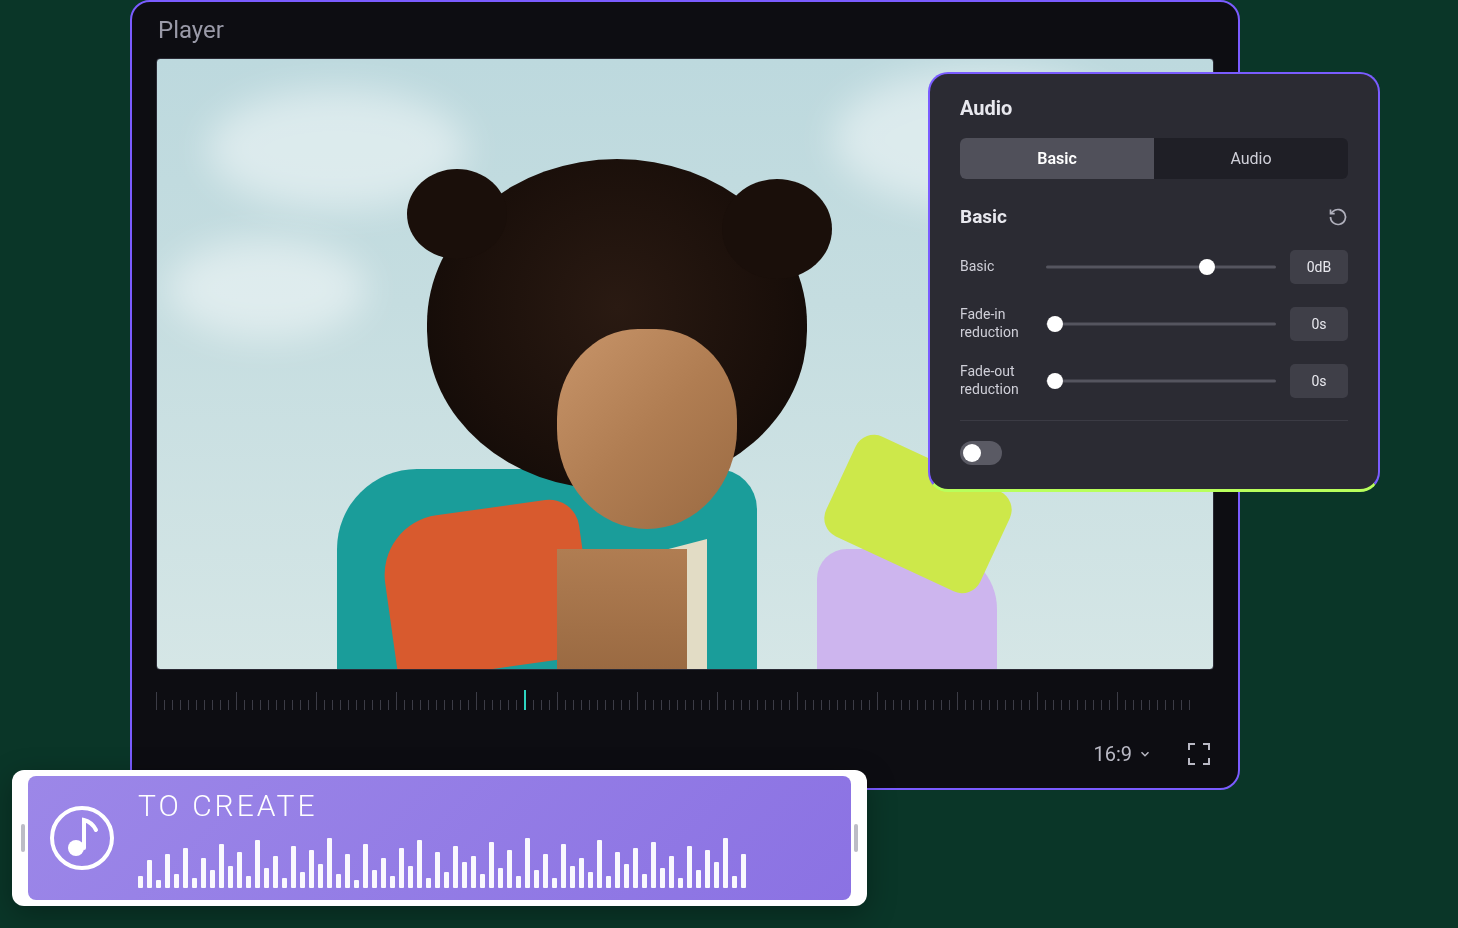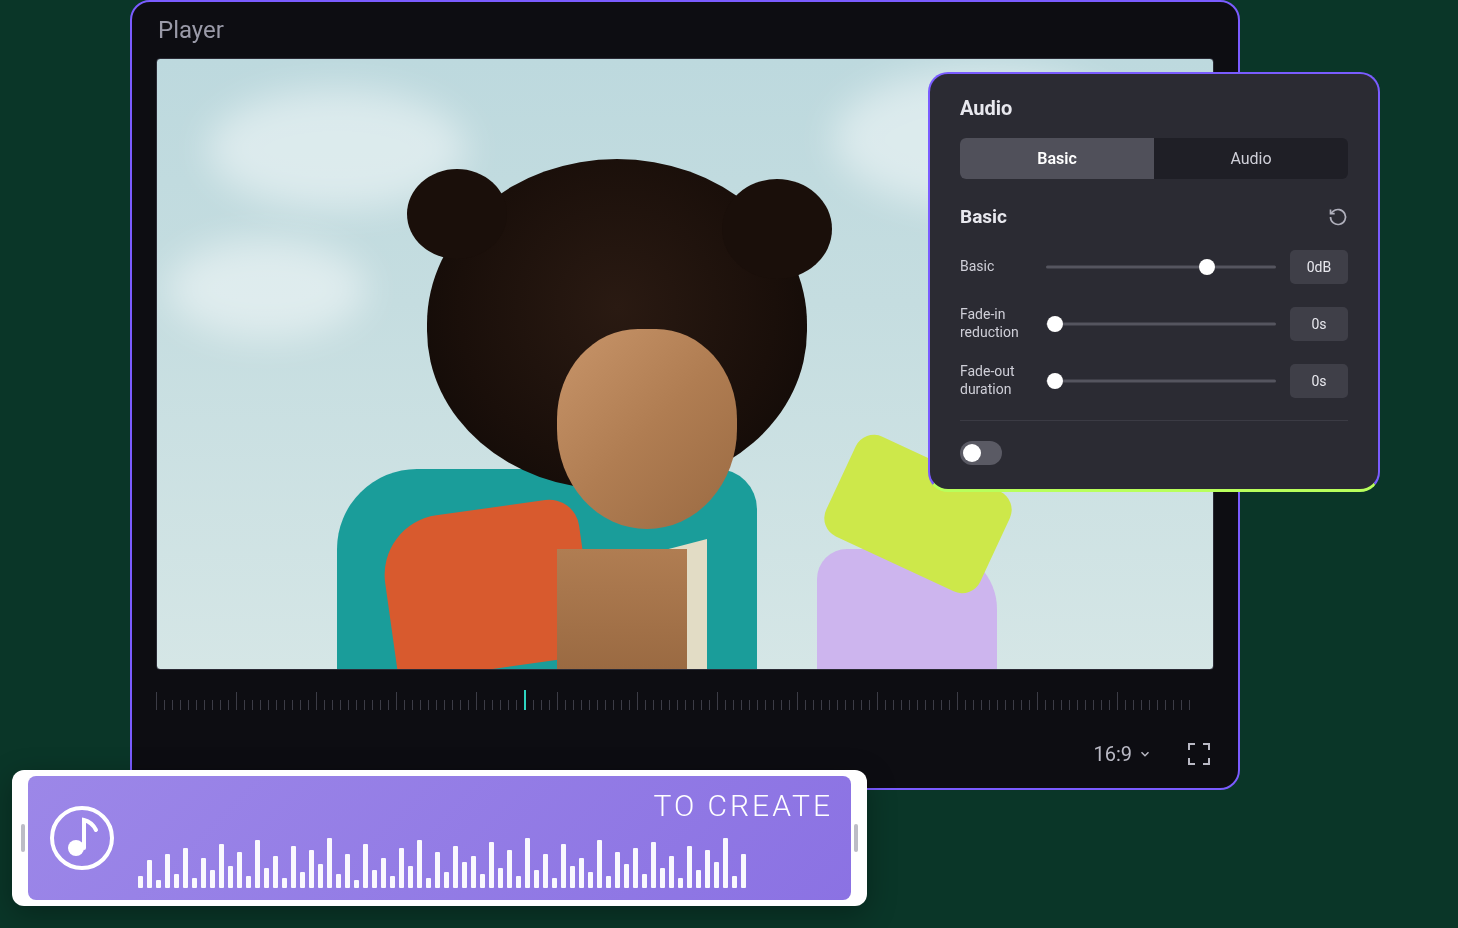--- a/index.html
+++ b/index.html
@@ -152,21 +152,21 @@
 .audio-clip {
   position:absolute; left:12px; bottom:22px; width:855px; height:136px;
   background:#fff; border-radius:12px; padding:6px; display:flex; align-items:stretch;
   box-shadow: 0 8px 30px rgba(0,0,0,0.3);
 }
 .clip-handle { width:10px; display:flex; align-items:center; justify-content:center; }
 .clip-handle div { width:4px; height:28px; background:#bcbcc6; border-radius:2px; }
 .clip-body { flex:1; background:linear-gradient(135deg,#9c87e8 0%, #8b72e3 100%); border-radius:8px; display:flex; align-items:center; padding:0 18px; gap:20px; overflow:hidden; }
 .music-icon { width:72px; height:72px; flex-shrink:0; }
 .music-icon svg { width:100%; height:100%; }
-.clip-text-col { flex:1; display:flex; flex-direction:column; gap:13px; min-width:0;text-align:right; }
+.clip-text-col { flex:1; display:flex; flex-direction:column; gap:13px; min-width:0; }
 .clip-text { color:#fff; font-size:30px; font-weight:300; letter-spacing:3px; }
 .waveform { display:flex; align-items:flex-end; gap:4px; height:52px; }
 .wave-bar { width:5px; background:rgba(255,255,255,0.95); border-radius:1px; }
 </style>
 </head>
 <body>
 
 <div class="player-window">
   <div class="player-title">Player</div>
 
@@ -377,21 +377,21 @@
   <div class="control-row">
     <div class="control-label">Fade-in reduction</div>
     <div class="slider">
       <div class="slider-track"></div>
       <div class="slider-thumb" style="left:4%"></div>
     </div>
     <div class="value-box">0s</div>
   </div>
 
   <div class="control-row">
-    <div class="control-label">Fade-out duration</div>
+    <div class="control-label">Fade-out reduction</div>
     <div class="slider">
       <div class="slider-track"></div>
       <div class="slider-thumb" style="left:4%"></div>
     </div>
     <div class="value-box">0s</div>
   </div>
 
   <div class="divider"></div>
 
   <div class="noise-row">

